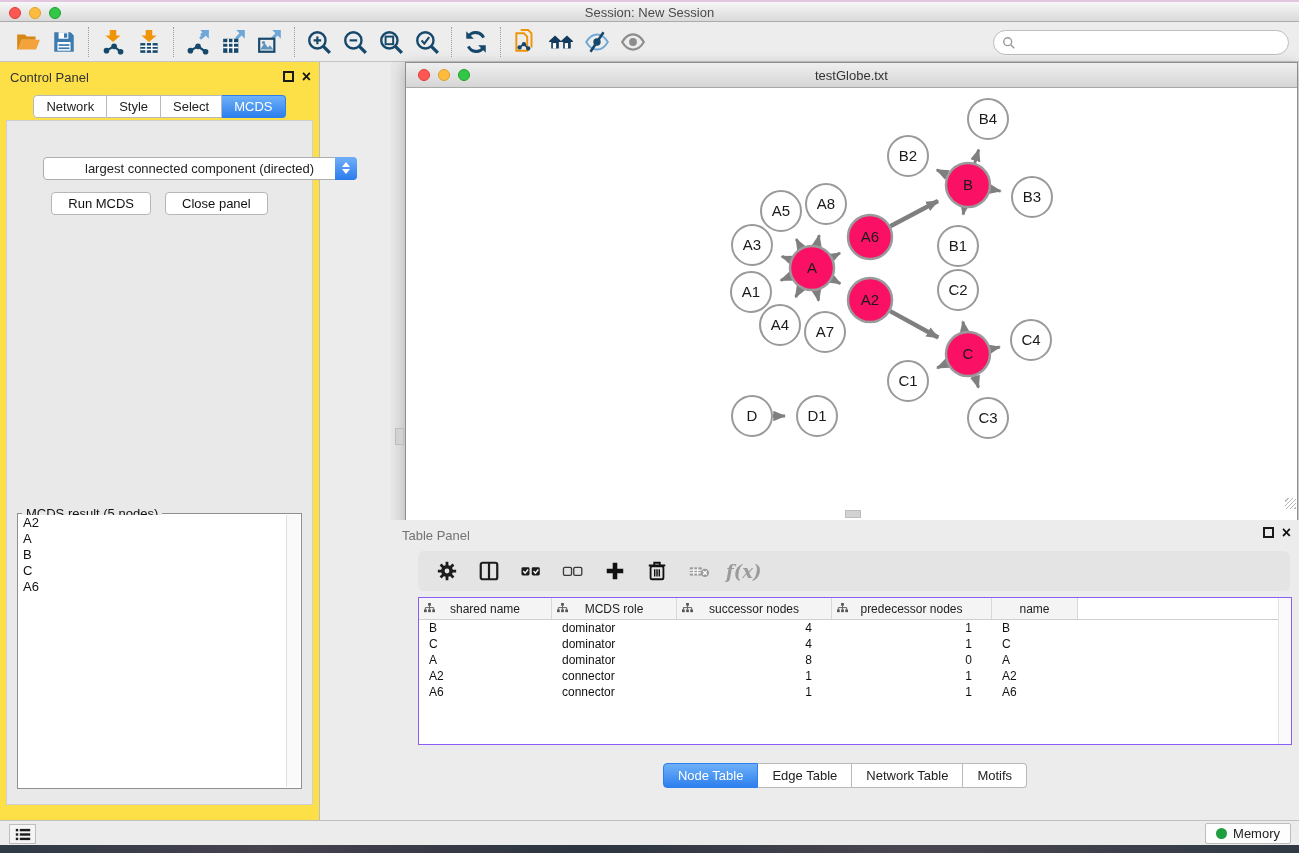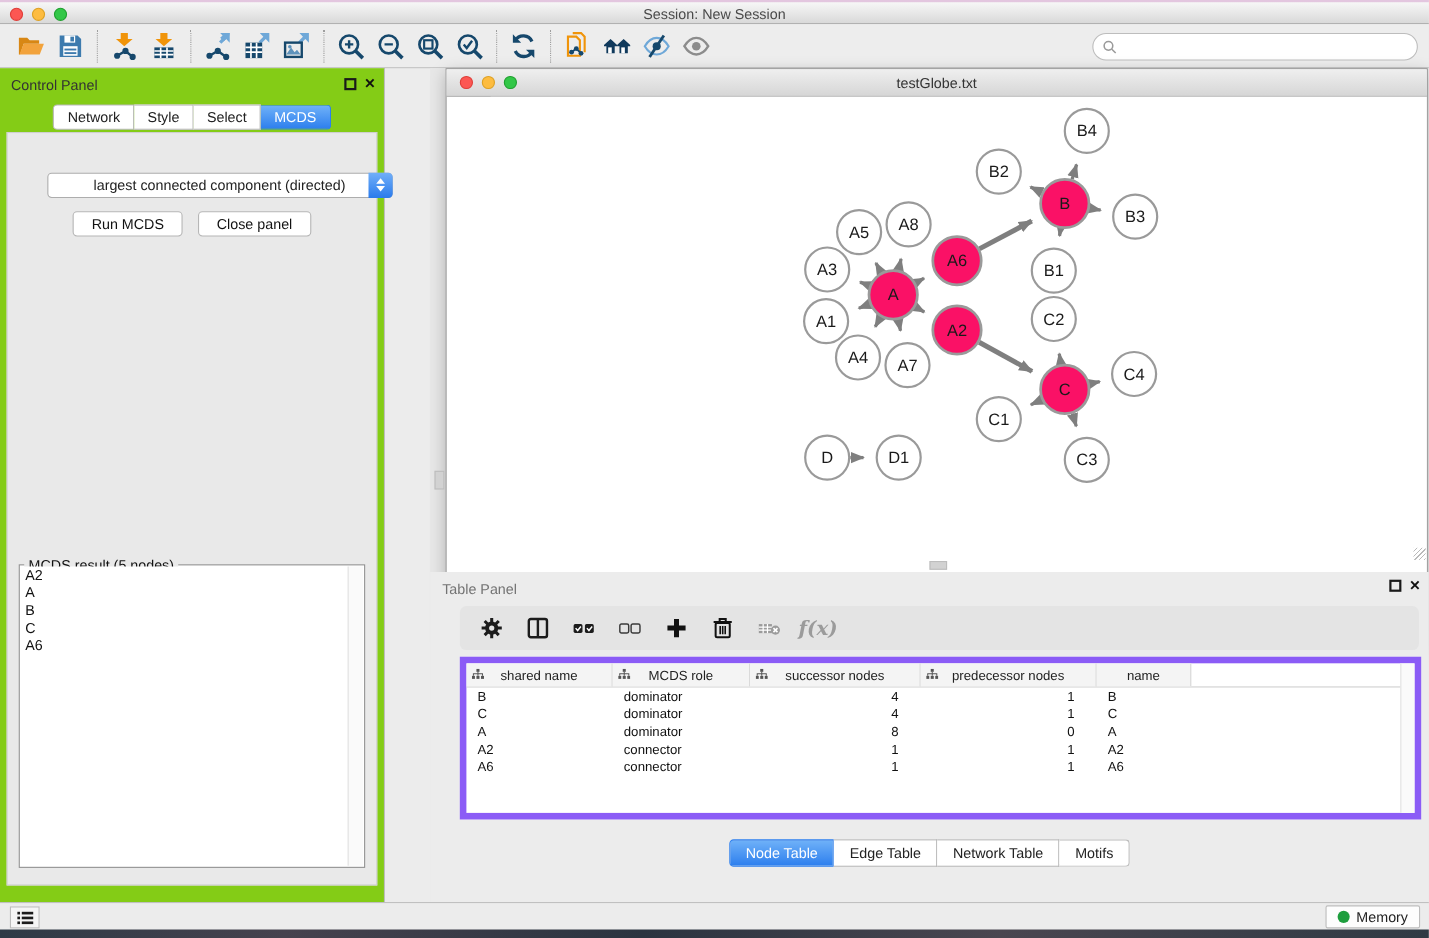--- a/index.html
+++ b/index.html
@@ -20,21 +20,21 @@
   .toolbar { position:absolute; top:22px; left:0; right:0; height:40px; background:#EDEDED;
     border-bottom:1px solid #C4C4C4; display:flex; align-items:center; padding:0 10px; }
   .tbtn { width:36px; height:32px; display:flex; align-items:center; justify-content:center; }
   .tbtn svg { width:26px; height:26px; }
   .tsep { width:1px; height:30px; border-left:1px dotted #9E9E9E; margin:0 6px; }
   .searchbox { position:absolute; right:10px; top:8px; width:296px; height:25px; background:#fff;
     border:1px solid #BDBDBD; border-radius:13px; display:flex; align-items:center; padding-left:8px; }
   .searchbox svg { width:14px; height:14px; }
 
   
-  .control-panel { position:absolute; top:62px; left:0; width:350px; bottom:33px; background:#84cc16; border-right:1px solid #BDBDBD; }
+  .control-panel { position:absolute; top:62px; left:0; width:320px; bottom:33px; background:#fde047; border-right:1px solid #BDBDBD; }
   .cp-header { position:absolute; top:8px; left:10px; font-size:13px; color:#333; }
   .panel-icons { position:absolute; top:9px; right:8px; display:flex; gap:8px; align-items:center; }
   .float-ico { width:11px; height:11px; border:2px solid #1A1A1A; display:inline-block; }
   .close-ico { font-weight:900; font-size:16px; line-height:11px; color:#111; }
   .cp-tabs { position:absolute; top:33px; left:0; right:0; display:flex; justify-content:center; }
   .tab { background:#FFF; border:1px solid #B9B9B9; border-left:none; padding:3px 12px; font-size:13px; color:#222; }
   .tab:first-child { border-left:1px solid #B9B9B9; border-radius:4px 0 0 4px; }
   .tab:last-child { border-radius:0 4px 4px 0; }
   .tab.active { background:linear-gradient(#6FB1F8,#2D7FEE); border-color:#2D7FEE; color:#fff; }
   .cp-body { position:absolute; top:58px; left:6px; right:6px; bottom:15px; background:#E9E9E9; border:1px solid #CFCFCF; }
@@ -71,21 +71,21 @@
     background:repeating-linear-gradient(135deg,transparent 0 2px,#B9B9B9 2px 3px); }
 
   
   .table-panel { position:absolute; left:0; right:0; top:458px; bottom:0; background:#ECECEC; }
   .tp-header { position:absolute; top:8px; left:11px; font-size:13px; color:#737373; }
   .tp-toolbar { position:absolute; top:31px; left:27px; right:9px; height:40px; background:#E4E4E4;
     border-radius:6px; display:flex; align-items:center; padding-left:10px; gap:4px;font-weight:bold; }
   .tp-btn { width:38px; height:32px; display:flex; align-items:center; justify-content:center; }
   .tp-btn svg { width:22px; height:22px; }
   .fx-label { font-family:"DejaVu Serif",serif; font-style:italic; color:#9B9B9B; font-size:18px; padding-left:4px; }
-  .datatable { position:absolute; top:77px; left:27px; right:7px; bottom:75px; background:#FFF; border:6px solid #8b5cf6; overflow:hidden; }
+  .datatable { position:absolute; top:77px; left:27px; right:7px; bottom:75px; background:#FFF; border:1px solid #8b5cf6; overflow:hidden; }
   .dt-headrow { display:flex; height:22px; border-bottom:1px solid #CFCFCF; }
   .dt-hcell { position:relative; background:#F4F4F4; border-right:1px solid #D8D8D8; font-size:12px; color:#222;
     display:flex; align-items:center; justify-content:center; }
   .dt-hcell .hicon { position:absolute; left:5px; top:5px; }
   .dt-row { display:flex; height:16px; }
   .dt-cell { font-size:12px; color:#111; line-height:16px; white-space:nowrap; overflow:hidden; }
   .dt-scroll { position:absolute; top:0; bottom:0; right:0; width:13px; background:#FAFAFA; border-left:1px solid #E2E2E2; }
   .tp-tabs { position:absolute; bottom:32px; left:0; right:0; display:flex; justify-content:center; }
   .tp-tabs .tab { padding:4px 14px; }
 

